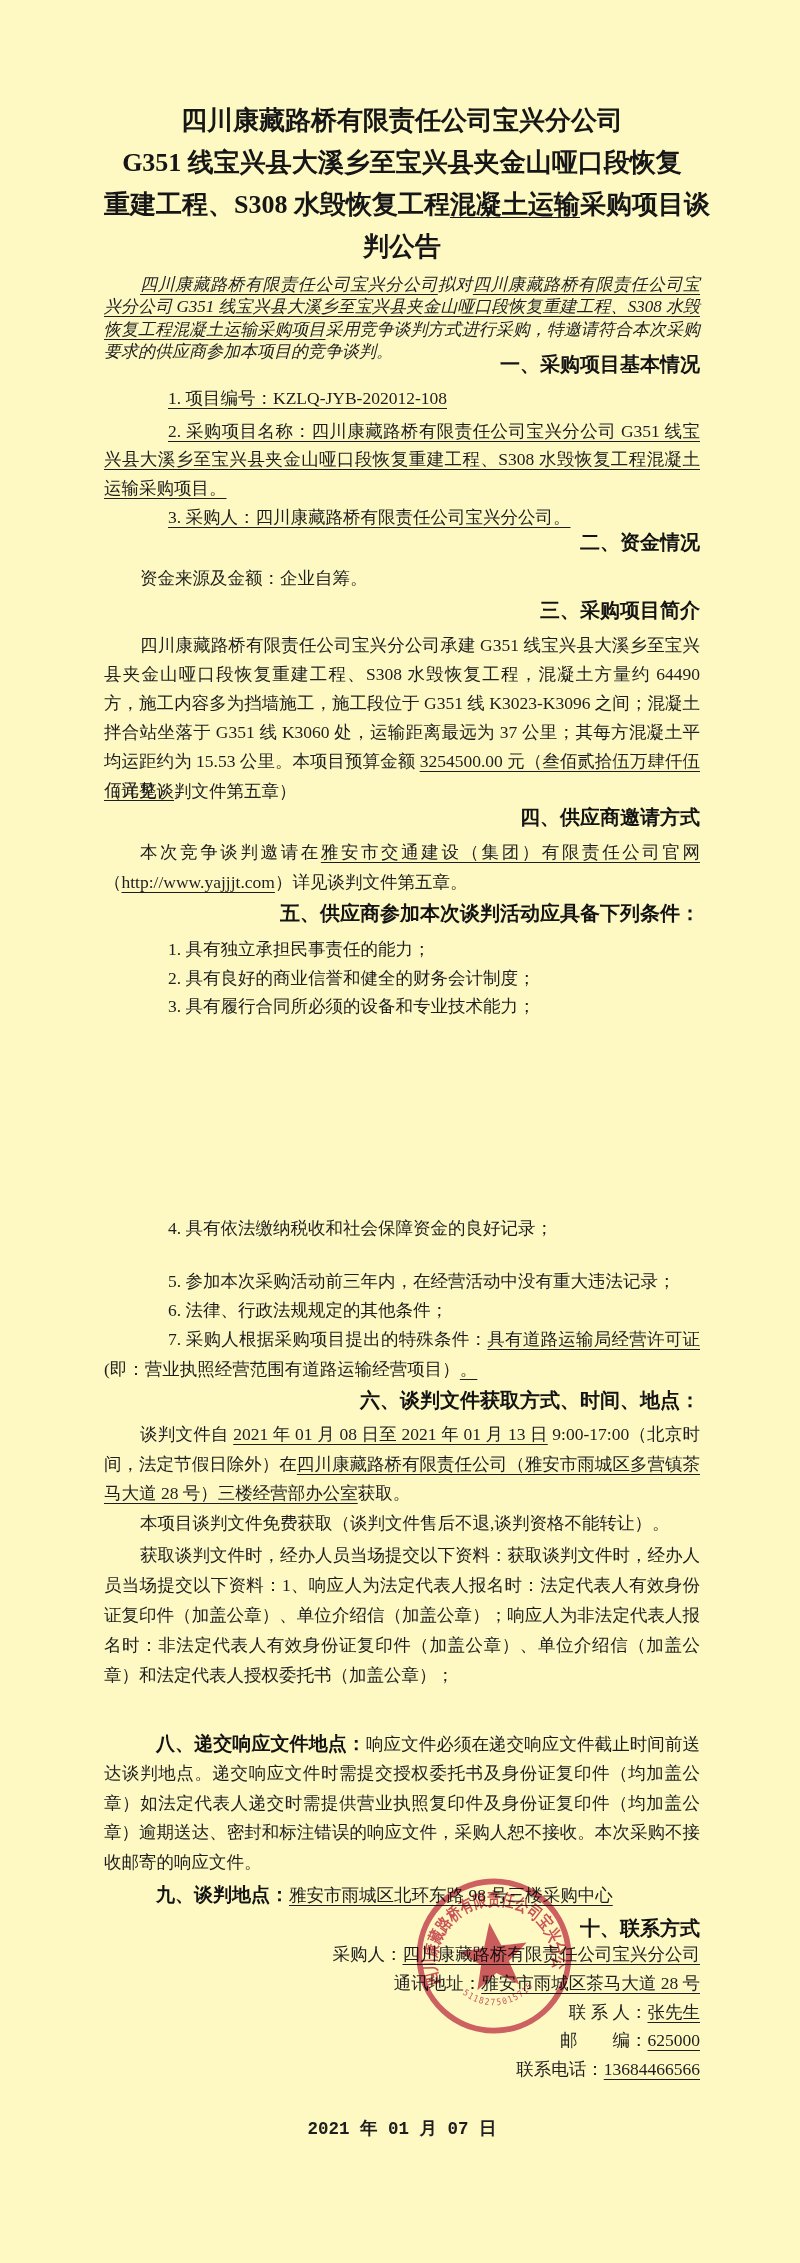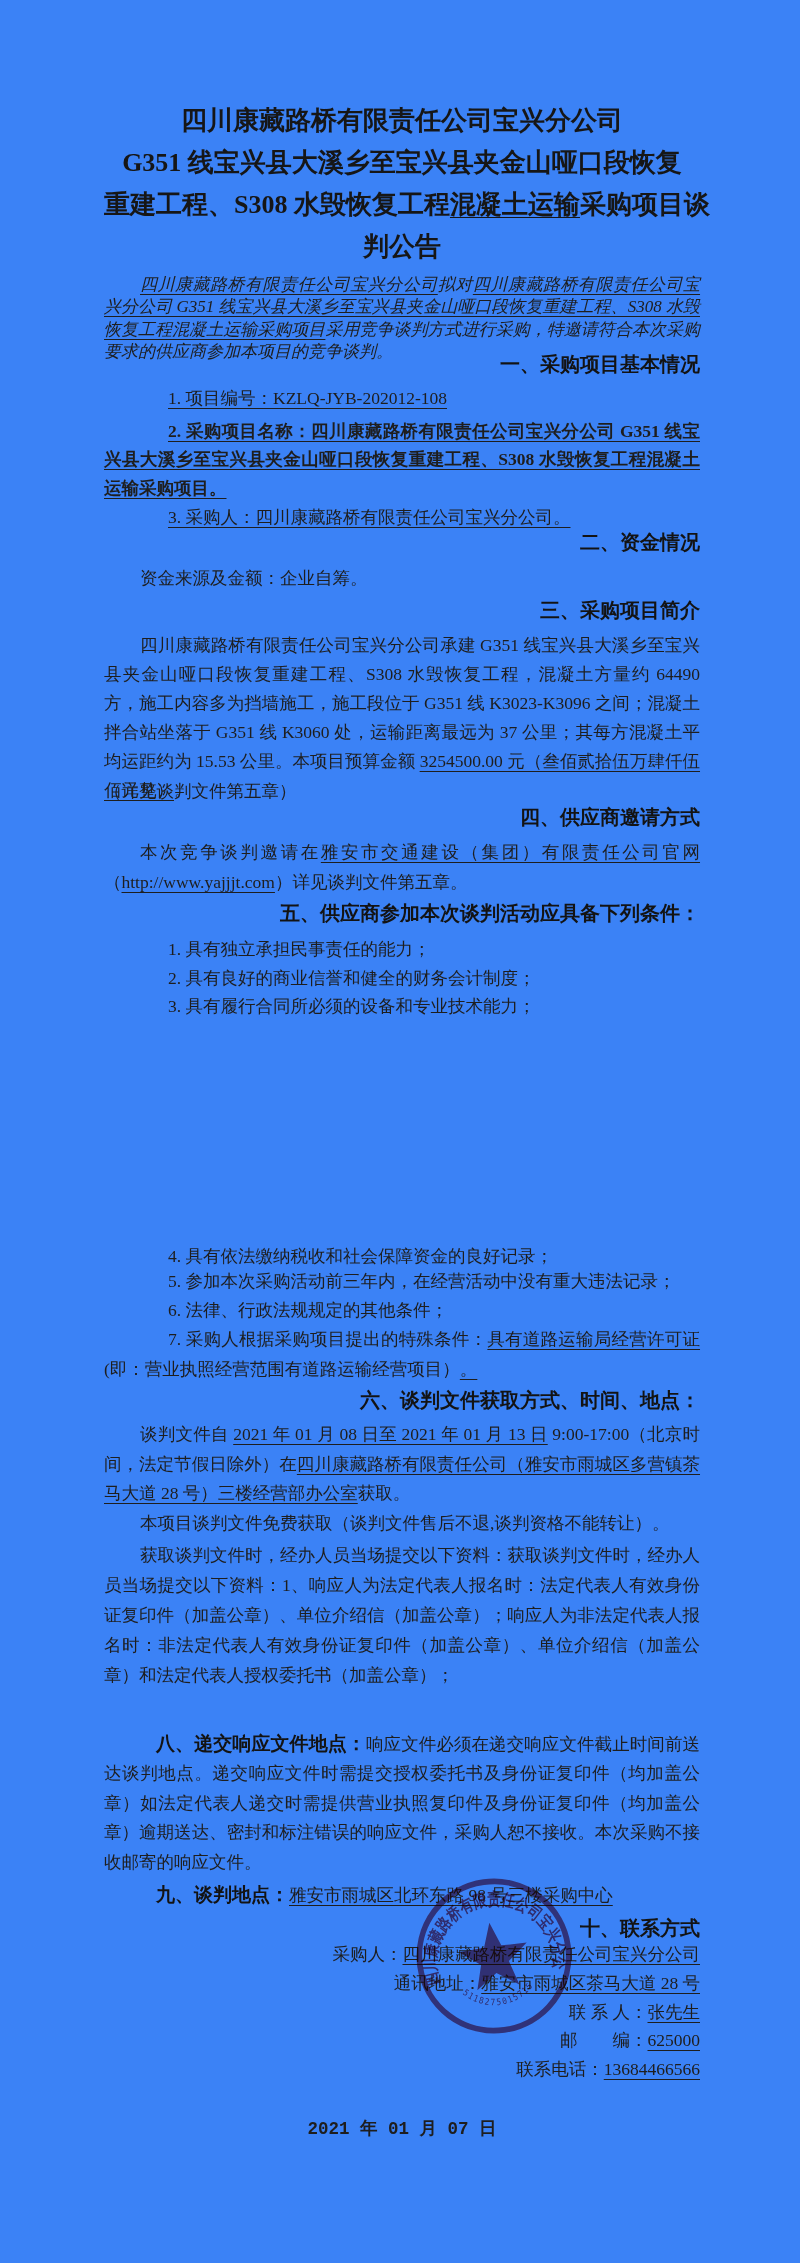--- a/index.html
+++ b/index.html
@@ -1,20 +1,20 @@
 <!DOCTYPE html>
 <html lang="zh"><head>
 <meta charset="utf-8">
 <style>
   html,body{margin:0;padding:0;background:#ffffff;}
   .page{
     position:relative;
     width:800px;height:2263px;
     margin:0 auto;
-    background:#3b82f6;
+    background:#fef9c3;
     color:#1e1e1e;
     font-family:"Liberation Serif","DejaVu Serif",serif;
     overflow:hidden;
   }
   .abs{position:absolute;left:104px;right:100px;text-align:right;}
   .title{
     text-align:center;
     font-weight:700;
     font-size:26px;
     line-height:42px;
@@ -55,39 +55,39 @@
     <div>四川康藏路桥有限责任公司宝兴分公司</div>
     <div>G351 线宝兴县大溪乡至宝兴县夹金山哑口段恢复</div>
     <div><span>重建工程、S308 水毁恢复工程</span><span class="u">混凝土运输</span><span>采购项目谈</span></div>
     <div>判公告</div>
   </div>
 
   <p class="abs intro" style="top:274px;margin:0;font-style:italic;"><span class="u">四川康藏路桥有限责任公司宝兴分公司</span><span>拟对</span><span class="u">四川康藏路桥有限责任公司宝兴分公司 G351 线宝兴县大溪乡至宝兴县夹金山哑口段恢复重建工程、S308 水毁恢复工程混凝土运输采购项目</span><span>采用竞争谈判方式进行采购，特邀请符合本次采购要求的供应商参加本项目的竞争谈判。</span></p>
 
   <div class="abs h" style="top:351px;">一、采购项目基本情况</div>
   <p class="abs body item" style="top:384px;margin:0;"><span class="u">1. 项目编号：KZLQ-JYB-202012-108</span></p>
-  <p class="abs body item" style="top:417px;margin:0;line-height:28.4px;font-weight:bold;"><span class="u">2. 采购项目名称：四川康藏路桥有限责任公司宝兴分公司 G351 线宝兴县大溪乡至宝兴县夹金山哑口段恢复重建工程、S308 水毁恢复工程混凝土运输采购项目。</span></p>
+  <p class="abs body item" style="top:417px;margin:0;line-height:28.4px;"><span class="u">2. 采购项目名称：四川康藏路桥有限责任公司宝兴分公司 G351 线宝兴县大溪乡至宝兴县夹金山哑口段恢复重建工程、S308 水毁恢复工程混凝土运输采购项目。</span></p>
   <p class="abs body item" style="top:503px;margin:0;"><span class="u">3. 采购人：四川康藏路桥有限责任公司宝兴分公司。</span></p>
 
   <div class="abs h" style="top:529px;">二、资金情况</div>
   <p class="abs body indent2" style="top:564px;margin:0;">资金来源及金额：企业自筹。</p>
 
   <div class="abs h" style="top:597px;">三、采购项目简介</div>
   <p class="abs body indent2" style="top:631px;margin:0;"><span>四川康藏路桥有限责任公司宝兴分公司承建 G351 线宝兴县大溪乡至宝兴县夹金山哑口段恢复重建工程、S308 水毁恢复工程，混凝土方量约 64490 方，施工内容多为挡墙施工，施工段位于 G351 线 K3023-K3096 之间；混凝土拌合站坐落于 G351 线 K3060 处，运输距离最远为 37 公里；其每方混凝土平均运距约为 15.53 公里。本项目预算金额 </span><span class="u">3254500.00 元（叁佰贰拾伍万肆仟伍佰元整）</span><span>。</span></p>
   <p class="abs body" style="top:778px;margin:0;font-family:Liberation Mono, monospace;">（详见谈判文件第五章）</p>
 
   <div class="abs h" style="top:804px;">四、供应商邀请方式</div>
   <p class="abs body indent2" style="top:837px;margin:0;line-height:30px;"><span>本次竞争谈判邀请在</span><span class="u">雅安市交通建设（集团）有限责任公司官网</span><span>（</span><span class="u">http://www.yajjjt.com</span><span>）详见谈判文件第五章。</span></p>
 
   <div class="abs h" style="top:900px;">五、供应商参加本次谈判活动应具备下列条件：</div>
   <p class="abs body item" style="top:935px;margin:0;">1. 具有独立承担民事责任的能力；</p>
   <p class="abs body item" style="top:964px;margin:0;">2. 具有良好的商业信誉和健全的财务会计制度；</p>
   <p class="abs body item" style="top:992px;margin:0;">3. 具有履行合同所必须的设备和专业技术能力；</p>
 
-  <p class="abs body item" style="top:1242px;margin:0;">4. 具有依法缴纳税收和社会保障资金的良好记录；</p>
+  <p class="abs body item" style="top:1214px;margin:0;">4. 具有依法缴纳税收和社会保障资金的良好记录；</p>
   <p class="abs body item" style="top:1267px;margin:0;">5. 参加本次采购活动前三年内，在经营活动中没有重大违法记录；</p>
   <p class="abs body item" style="top:1296px;margin:0;">6. 法律、行政法规规定的其他条件；</p>
   <p class="abs body item" style="top:1324px;margin:0;line-height:30px;"><span>7. 采购人根据采购项目提出的特殊条件：</span><span class="u">具有道路运输局经营许可证</span><span>(即：营业执照经营范围有道路运输经营项目）</span><span class="u">。</span></p>
 
   <div class="abs h" style="top:1387px;">六、谈判文件获取方式、时间、地点：</div>
   <p class="abs body indent2" style="top:1420px;margin:0;line-height:29.5px;"><span>谈判文件自 </span><span class="u">2021 年 01 月 08 日至 2021 年 01 月 13 日</span><span> 9:00-17:00（北京时间，法定节假日除外）在</span><span class="u">四川康藏路桥有限责任公司（雅安市雨城区多营镇茶马大道 28 号）三楼经营部办公室</span><span>获取。</span></p>
   <p class="abs body indent2" style="top:1509px;margin:0;">本项目谈判文件免费获取（谈判文件售后不退,谈判资格不能转让）。</p>
   <p class="abs body indent2" style="top:1540px;margin:0;line-height:30px;">获取谈判文件时，经办人员当场提交以下资料：获取谈判文件时，经办人员当场提交以下资料：1、响应人为法定代表人报名时：法定代表人有效身份证复印件（加盖公章）、单位介绍信（加盖公章）；响应人为非法定代表人报名时：非法定代表人有效身份证复印件（加盖公章）、单位介绍信（加盖公章）和法定代表人授权委托书（加盖公章）；</p>
 
 

